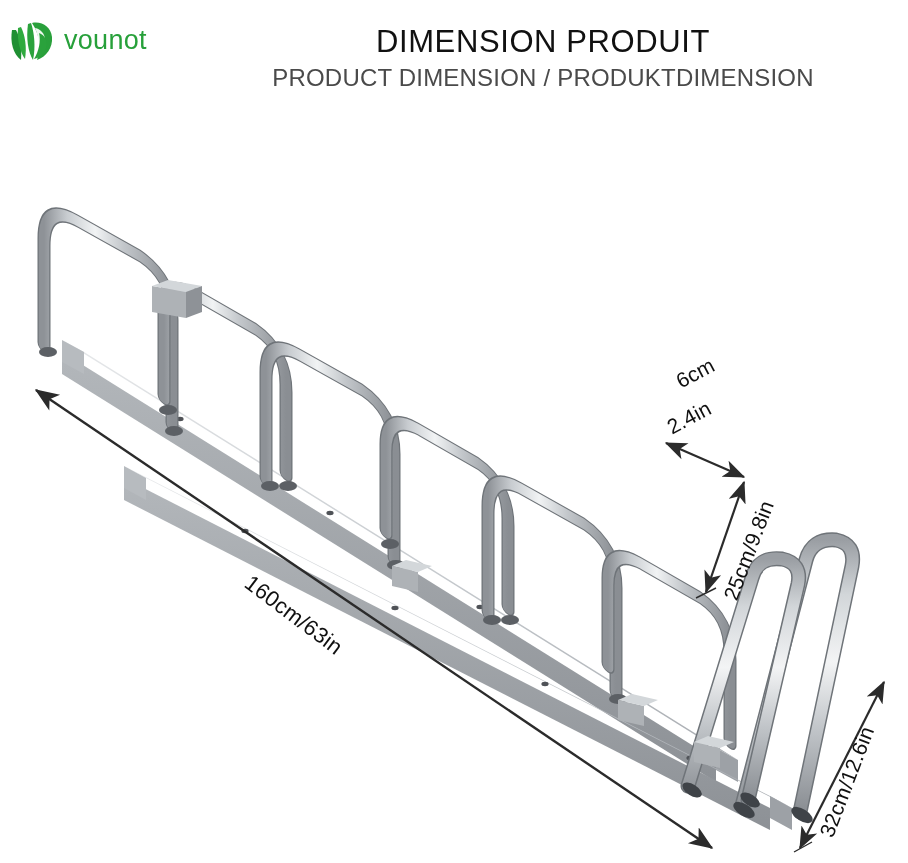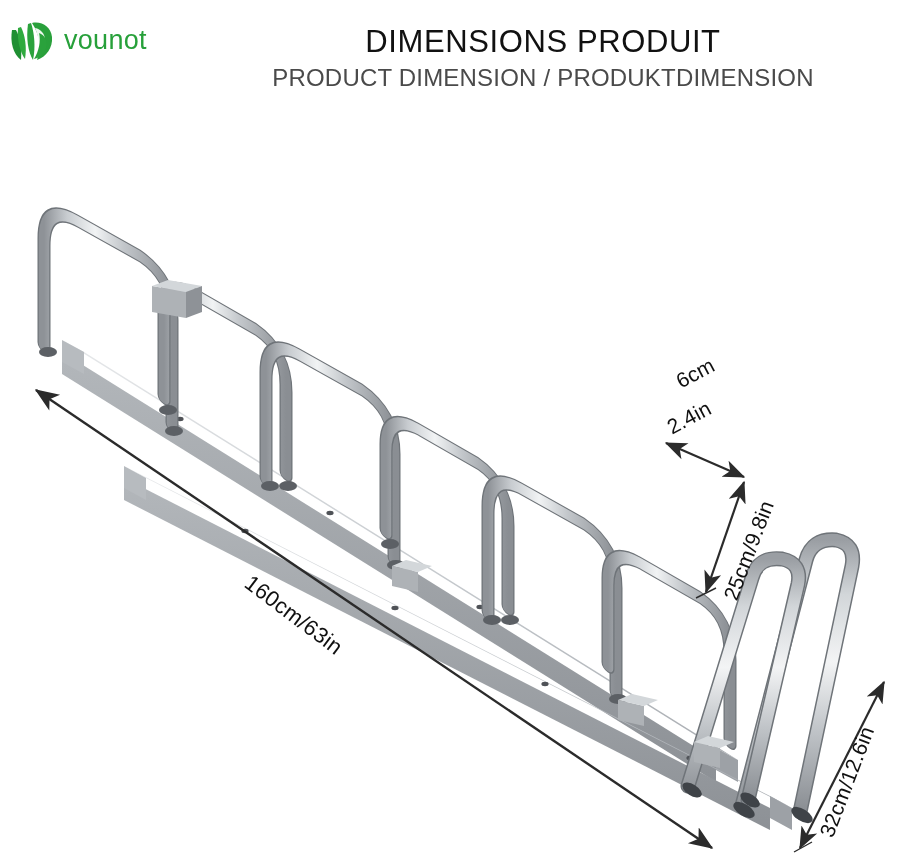--- a/index.html
+++ b/index.html
@@ -113,21 +113,21 @@
       <path d="M24 5 C34 3 43 9 44 19 C45 30 38 39 29 42 C33 31 32 17 24 5 Z" fill="#29a03b"></path>
 
       <path d="M27 10 C33 11 37 16 37 22 C37 29 33 35 28 38 C31 29 31 18 27 10 Z" fill="#ffffff" opacity="0.92"></path>
 
       <path d="M31 15 C37 17 40 23 38 30 C36 36 31 40 26 41 C31 33 33 23 31 15 Z" fill="#2aa23c"></path>
     </svg>
     <span class="brand-name">vounot</span>
   </div>
 
   <div class="titles">
-    <div class="title-main">DIMENSIONS PRODUIT</div>
+    <div class="title-main">DIMENSION PRODUIT</div>
     <div class="title-sub">PRODUCT DIMENSION / PRODUKTDIMENSION</div>
   </div>
 </div>
 
 <div class="stage">
   <svg width="908" height="863" viewBox="0 0 908 863">
     <defs>
 
       <linearGradient id="tubeV" x1="0" y1="0" x2="1" y2="0">
         <stop offset="0%" stop-color="#8e9297"></stop>

